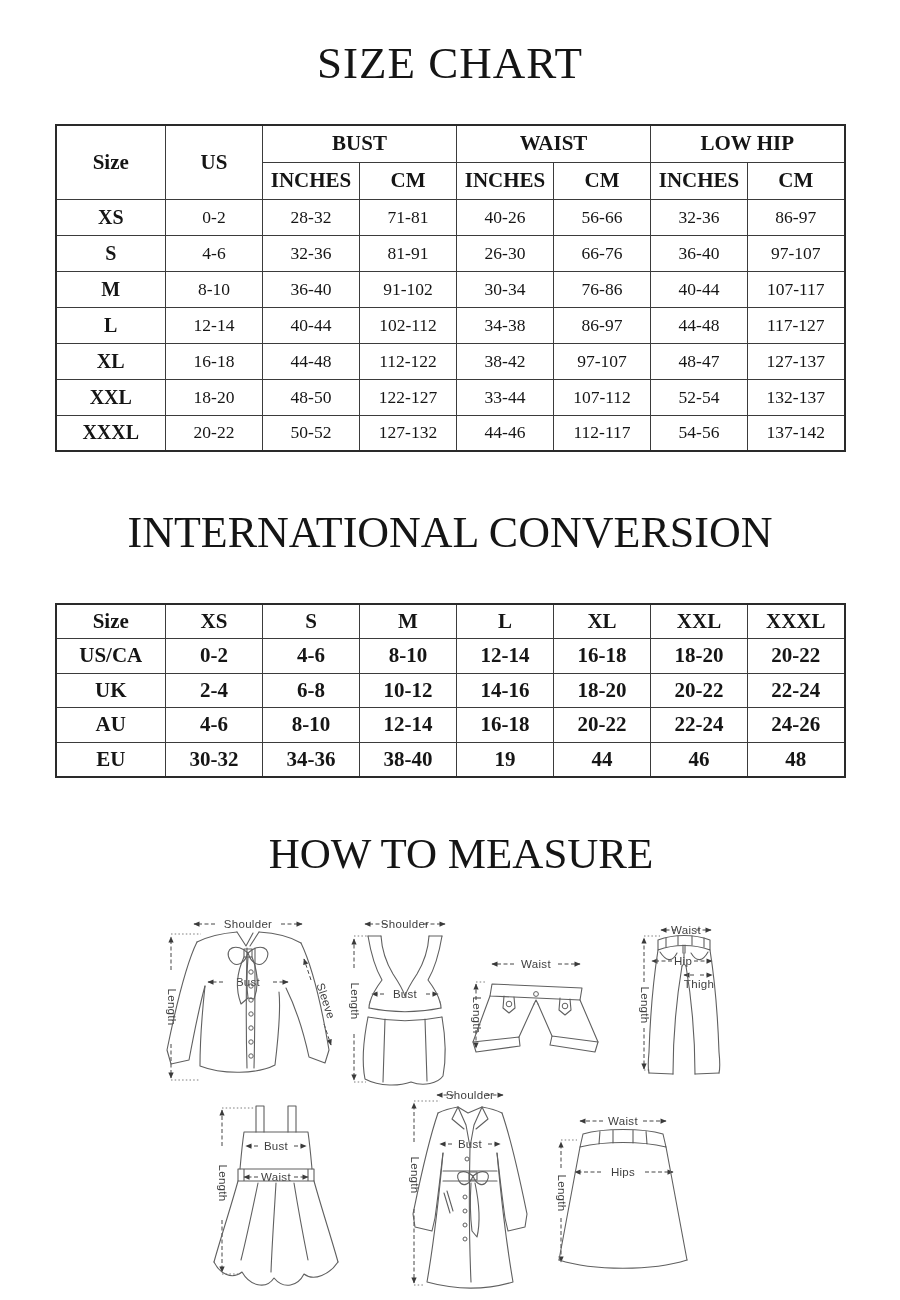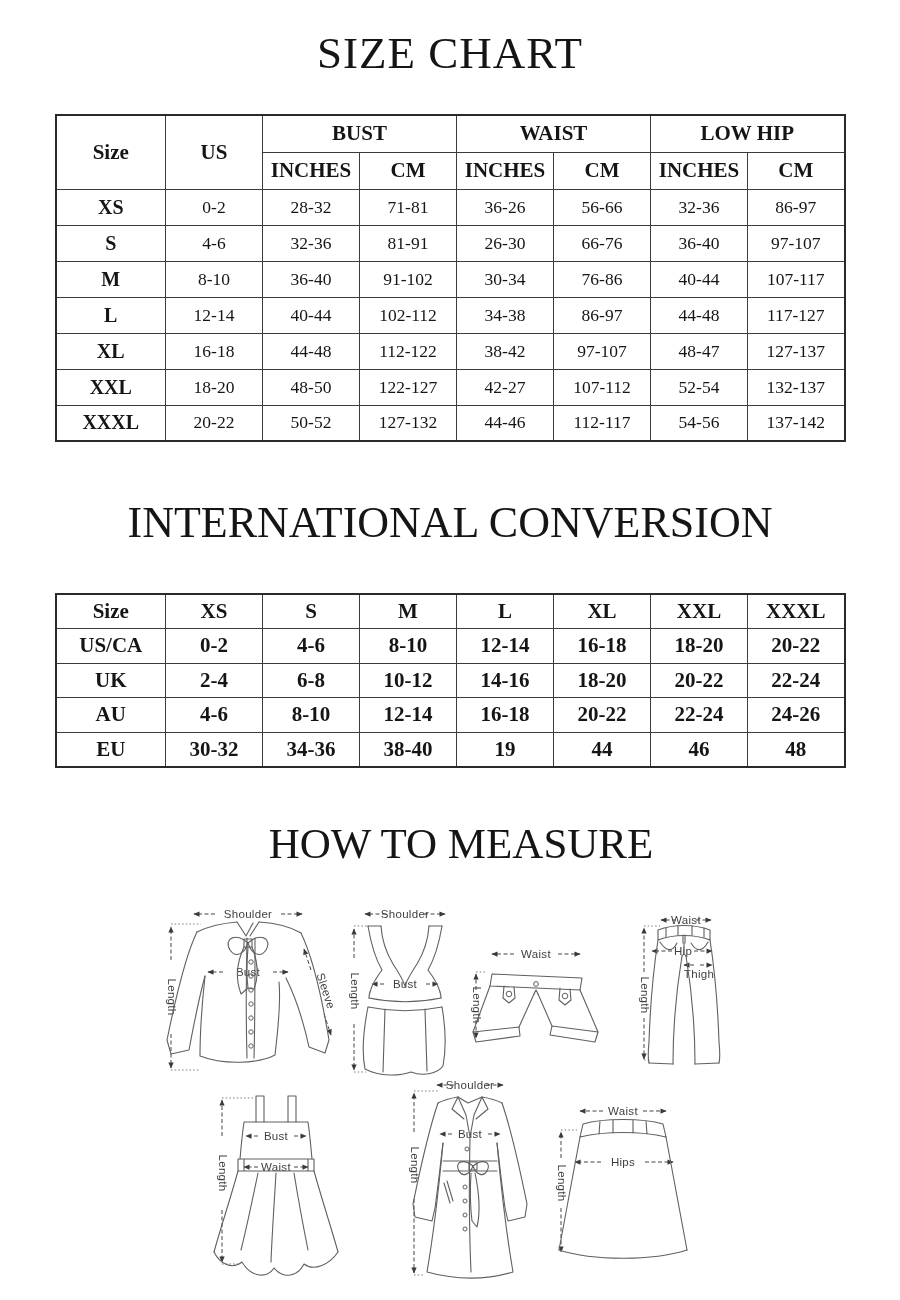--- a/index.html
+++ b/index.html
@@ -1,21 +1,21 @@
 <!DOCTYPE html>
 <html><head>
 <meta charset="utf-8">
 <style>
   html,body{margin:0;padding:0;}
   body{
     width:900px;height:1300px;overflow:hidden;background:#ffffff;
     font-family:"Liberation Serif","DejaVu Serif",serif;color:#151515;
   }
   h1,h2{font-weight:normal;text-align:center;margin:0;}
-  #size-chart-title{font-size:45px;letter-spacing:1px;margin-top:26px;line-height:54px;}
+  #size-chart-title{font-size:45px;letter-spacing:1px;margin-top:36px;line-height:54px;}
   #conversion-title{font-size:44px;margin-top:55px;line-height:52px;text-align:center;}
   #measure-title{font-size:43px;margin-top:50px;line-height:52px;margin-left:22px;}
   table{border-collapse:collapse;table-layout:fixed;width:791px;margin:16px auto;text-align:center;padding-left:24px;}
   #size-chart-table{margin-top:34px;border:2px solid #2a2a2a;}
   #conversion-table{margin-top:44px;border:2px solid #2a2a2a;}
   th,td{border:1px solid #3b3b3b;padding:0;vertical-align:middle;}
   #size-chart-table thead tr{height:37px;}
   #size-chart-table tbody tr{height:36px;}
   #size-chart-table thead th{font-size:21px;}
   #size-chart-table tbody th{font-size:20px;}
@@ -64,21 +64,21 @@
           <th>INCHES</th>
           <th>CM</th>
         </tr>
       </thead>
     <tbody>
         <tr>
           <th>XS</th>
           <td>0-2</td>
           <td>28-32</td>
           <td>71-81</td>
-          <td>36-26</td>
+          <td>40-26</td>
           <td>56-66</td>
           <td>32-36</td>
           <td>86-97</td>
         </tr>
         <tr>
           <th>S</th>
           <td>4-6</td>
           <td>32-36</td>
           <td>81-91</td>
           <td>26-30</td>
@@ -114,21 +114,21 @@
           <td>38-42</td>
           <td>97-107</td>
           <td>48-47</td>
           <td>127-137</td>
         </tr>
         <tr>
           <th>XXL</th>
           <td>18-20</td>
           <td>48-50</td>
           <td>122-127</td>
-          <td>42-27</td>
+          <td>33-44</td>
           <td>107-112</td>
           <td>52-54</td>
           <td>132-137</td>
         </tr>
         <tr>
           <th>XXXL</th>
           <td>20-22</td>
           <td>50-52</td>
           <td>127-132</td>
           <td>44-46</td>

